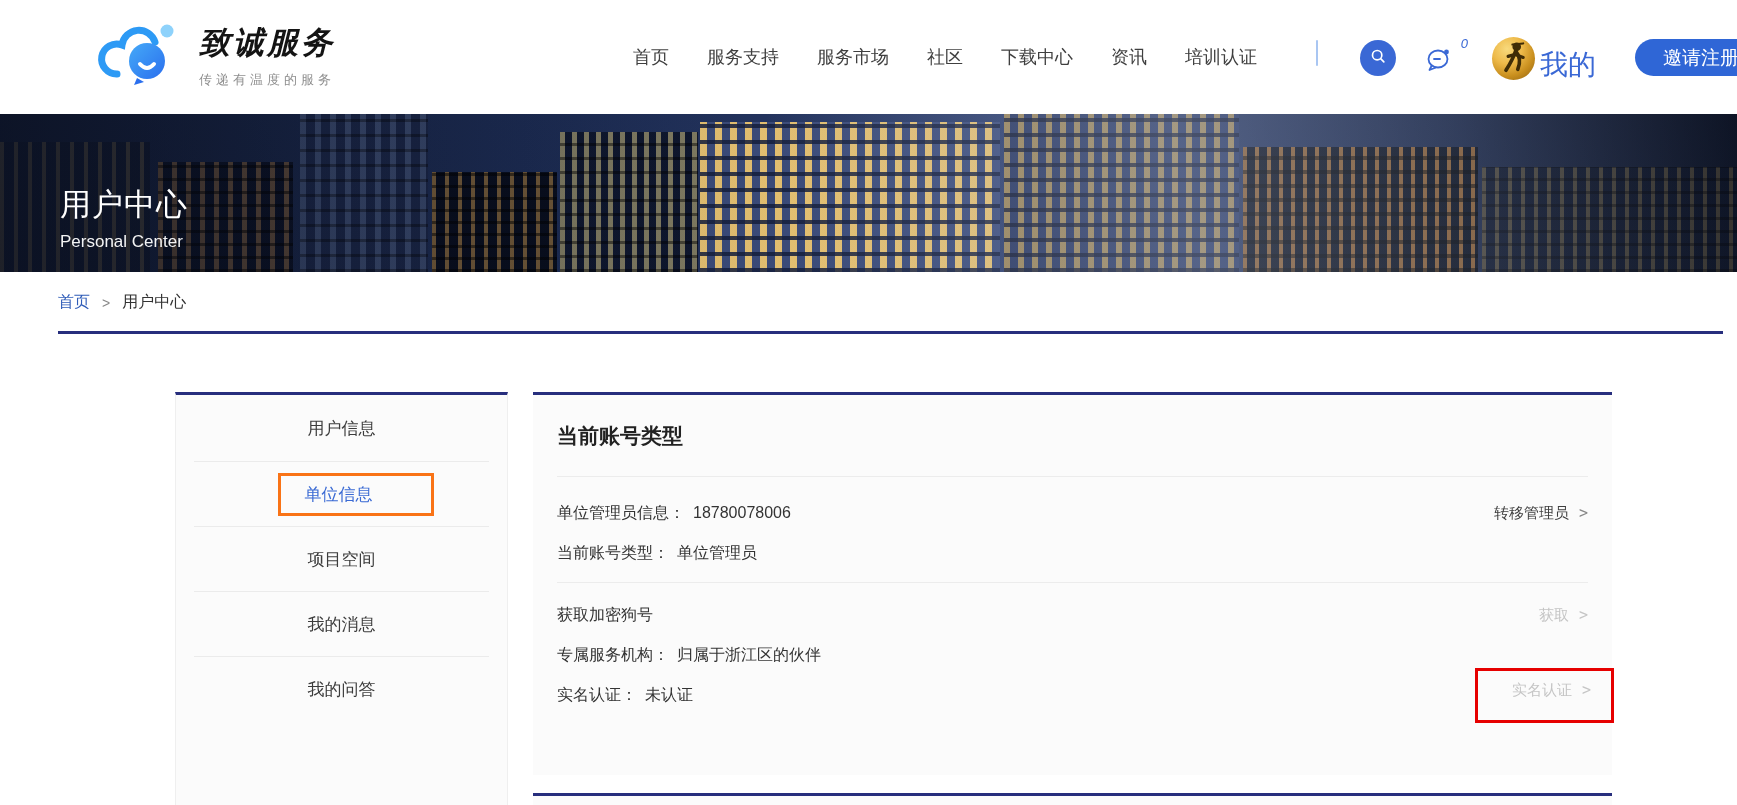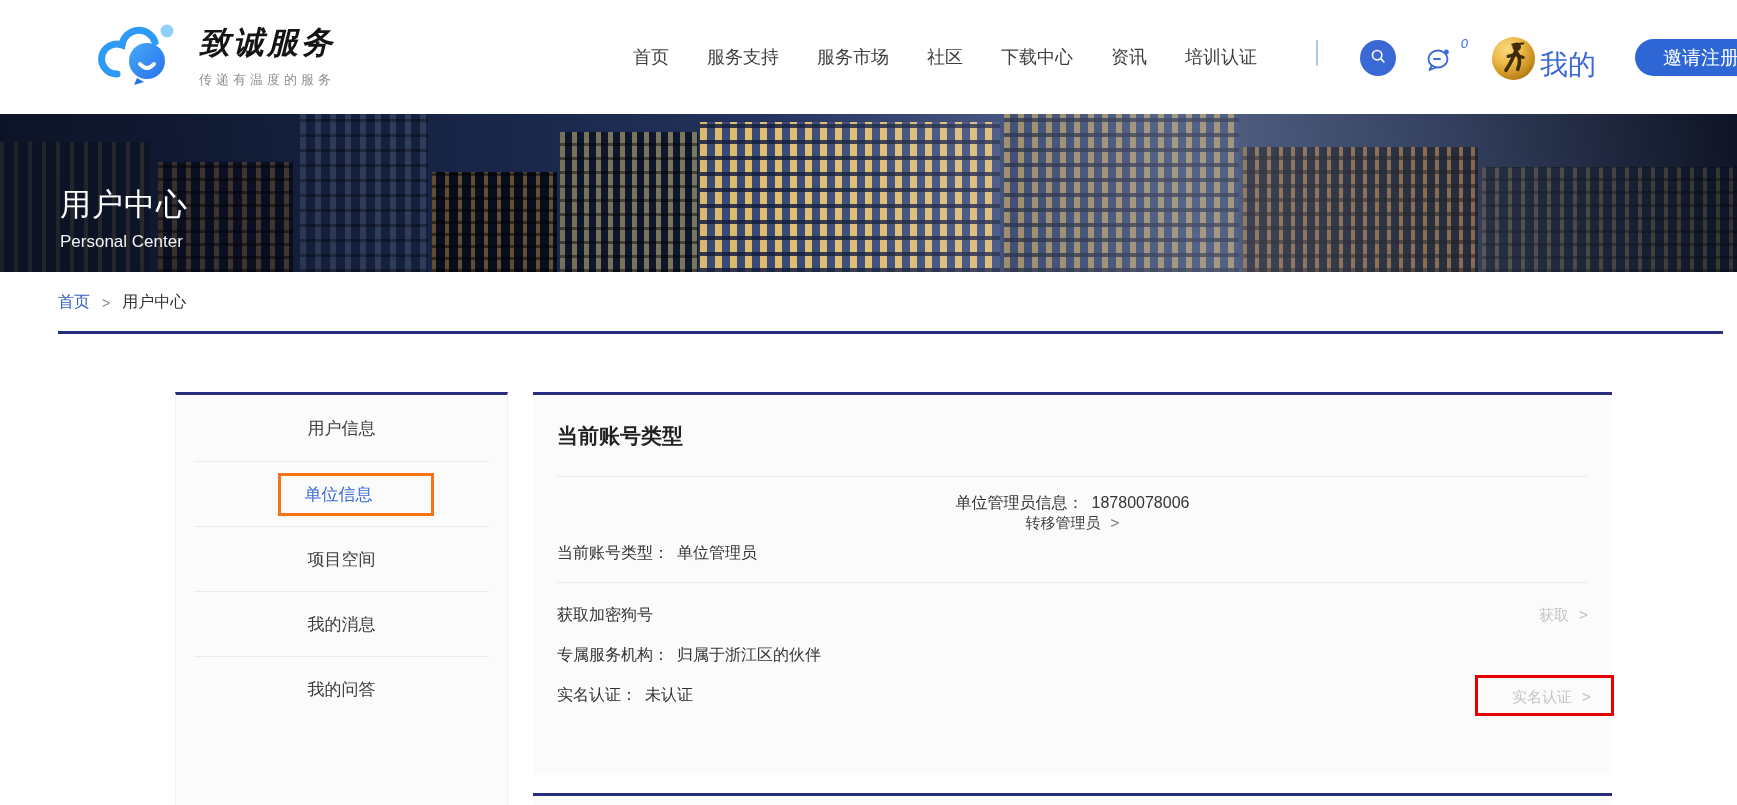--- a/index.html
+++ b/index.html
@@ -58,29 +58,29 @@
     border:3px solid #f97316; padding:7px 58px 7px 24px; }
 
   
   .panel { position:absolute; left:533px; top:392px; width:1079px; height:383px;
     background:#fbfbfb; border-top:3px solid #272e7d; padding:0 24px; }
   .panel-title { padding-top:27px; font-size:21px; font-weight:bold; color:#222; }
   .panel hr { border:none; border-top:1px solid #ececec; }
   .hr1 { margin-top:26px; }
   .hr2 { margin-top:9px; }
   .info-row { display:flex; justify-content:space-between; align-items:center; height:40px; font-size:16px; }
-  .g1 .info-row:first-child { margin-top:16px;flex-direction:column; }
+  .g1 .info-row:first-child { margin-top:16px; }
   .g2 .info-row:first-child { margin-top:12px; }
   .row-label { color:#333; }
   .row-value { color:#333; margin-left:8px; }
   .row-action { font-size:15px; cursor:pointer; white-space:nowrap; }
   .row-action .arrow { margin-left:10px; font-family:"DejaVu Sans Mono",monospace; }
   .act-dark { color:#3f3f3f; } .act-dark .arrow { color:#888; }
   .act-muted { color:#c5c5c5; } .act-muted .arrow { color:#c5c5c5; }
-  .act-hl { border:3px solid #e60000; padding:10px 20px 6px 34px; margin-right:-26px; }
+  .act-hl { border:3px solid #e60000; padding:10px 20px 20px 34px; margin-right:-26px; }
 
   .panel2-edge { position:absolute; left:533px; top:793px; width:1079px; height:12px;
     background:#fbfbfb; border-top:3px solid #272e7d; }
 </style>
 </head>
 <body>
 
 <div class="header">
   <div class="logo">
     <span>

